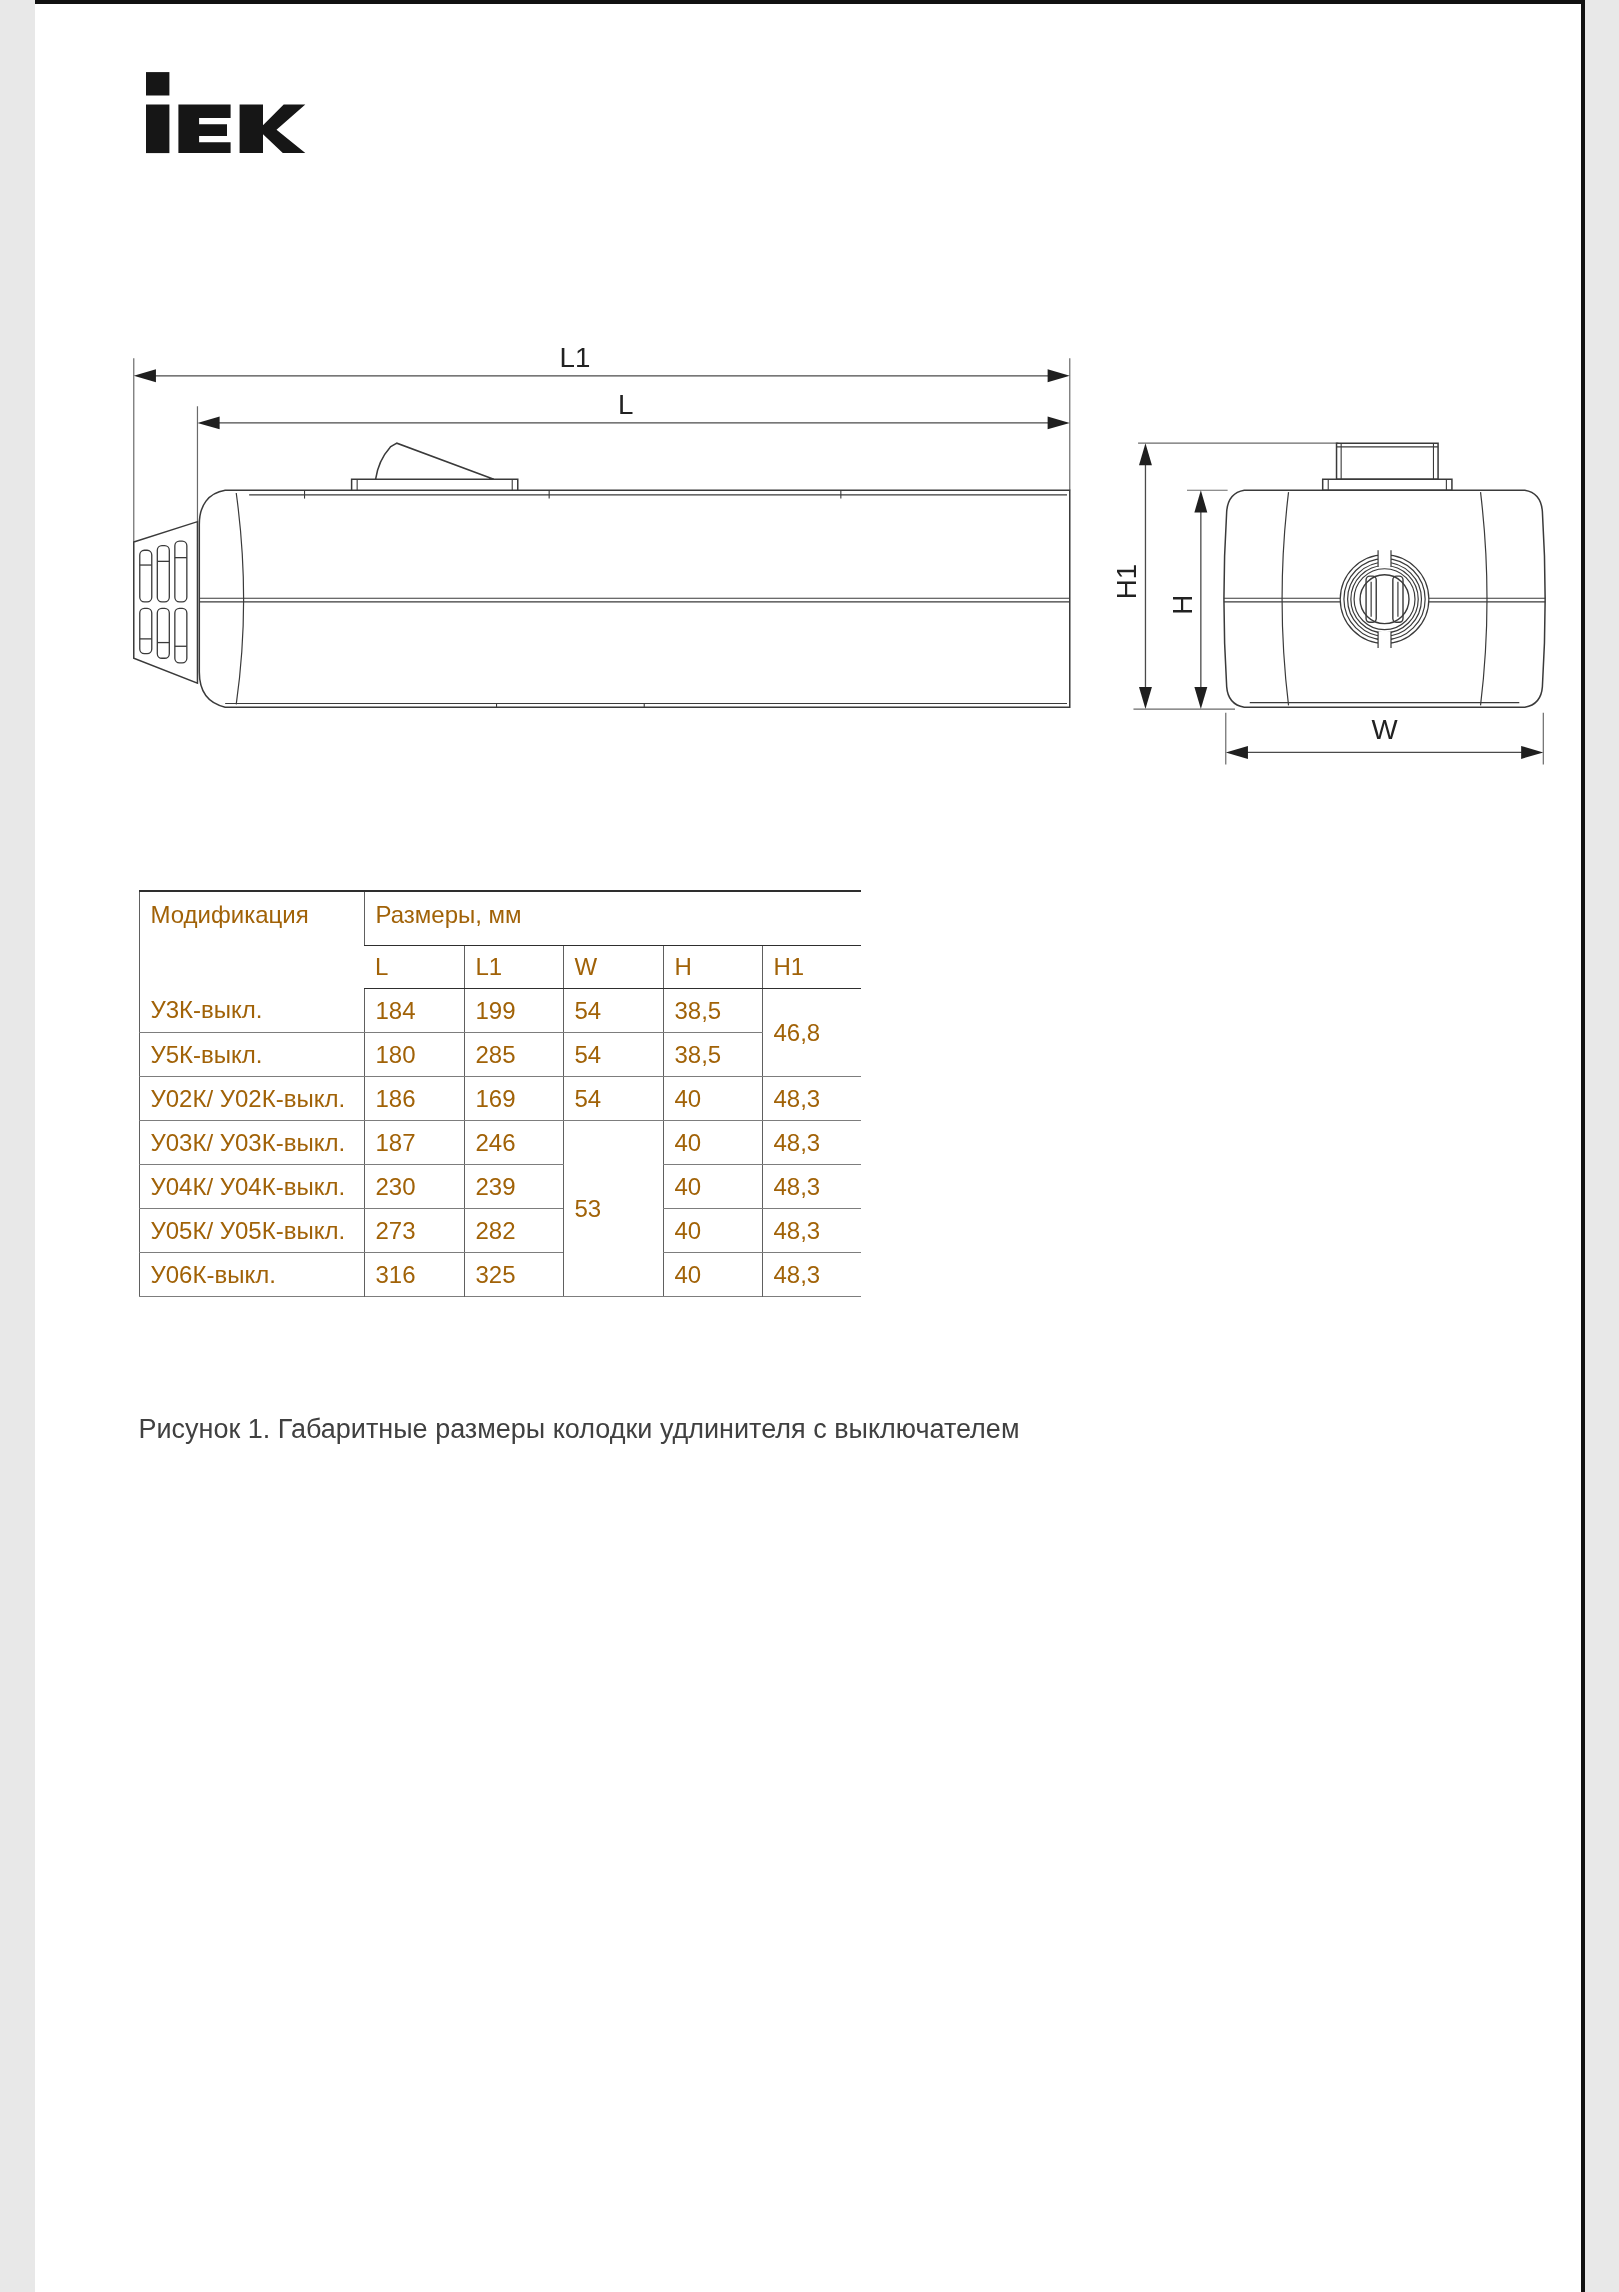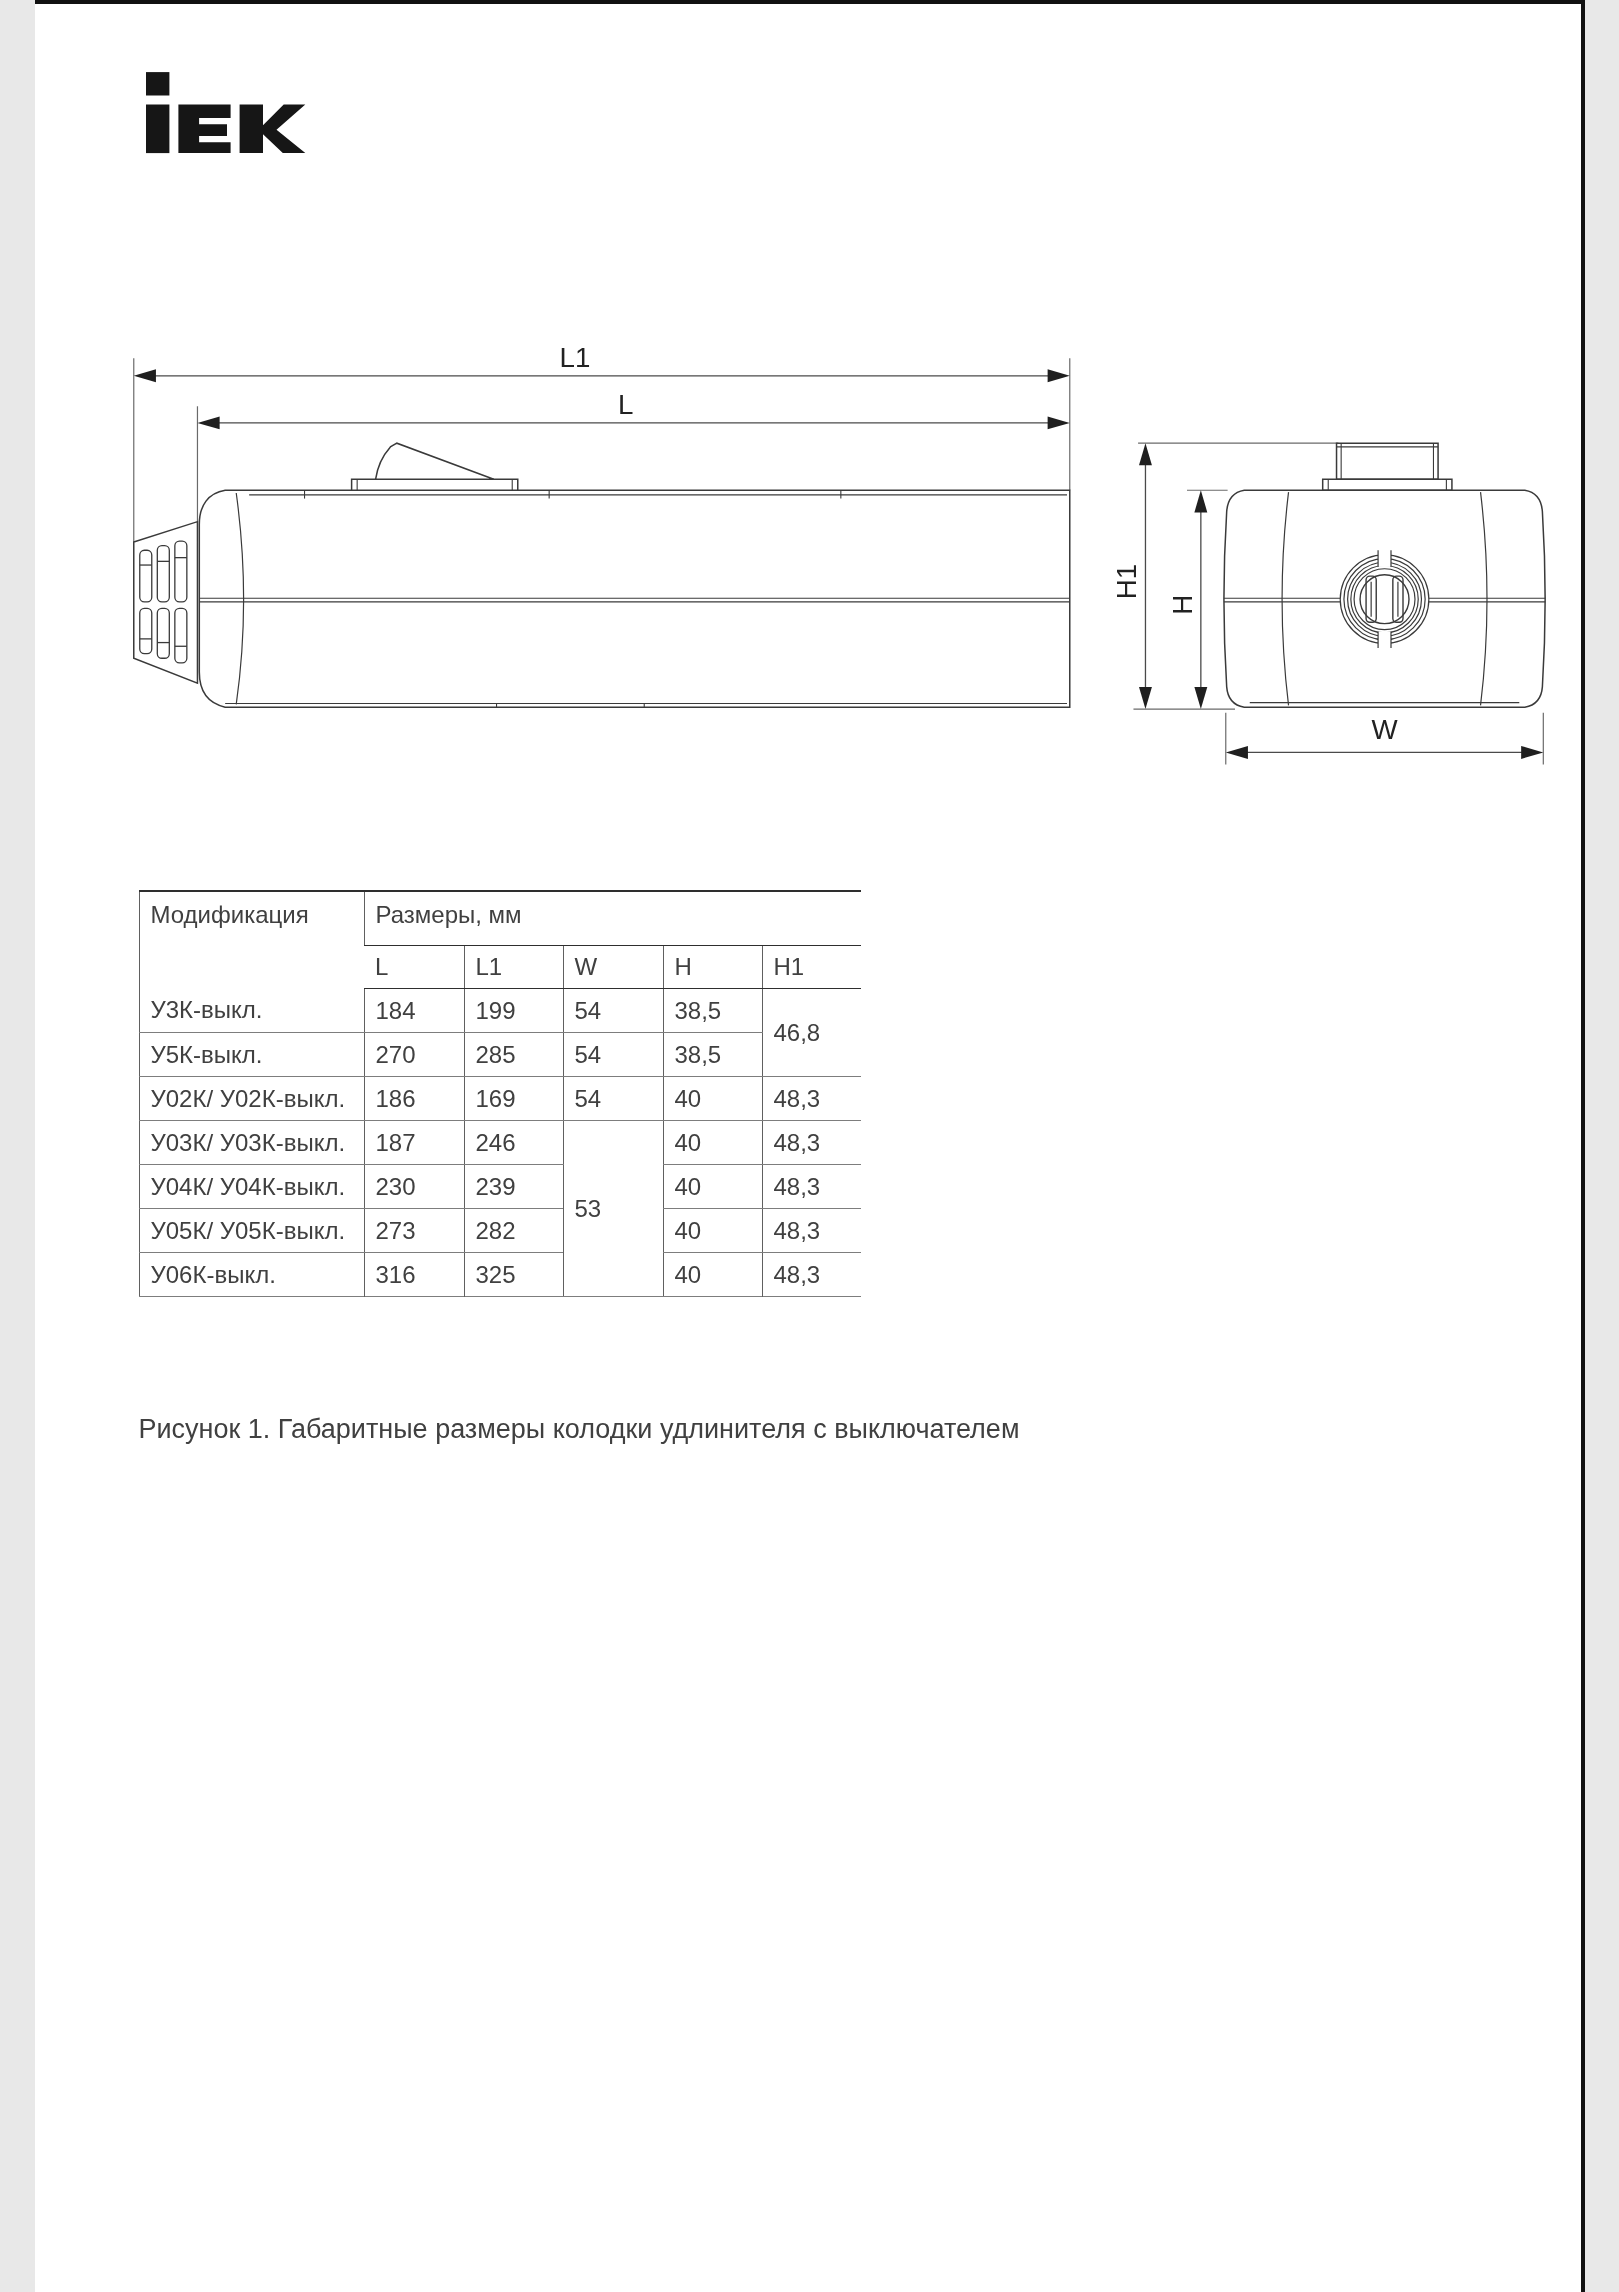--- a/index.html
+++ b/index.html
@@ -9,21 +9,21 @@
   }
   .edge-top{position:absolute;left:0;top:0;width:1620px;height:3.7px;background:#111;}
   .edge-right{position:absolute;right:0;top:0;width:3.7px;height:2293px;background:#111;}
   .logo{position:absolute;left:111px;top:72px;width:162px;height:83px;}
   .drawing{position:absolute;left:0;top:0;width:1620px;height:831px;}
   .dim-label{font-size:30px;fill:#222;}
   
   .dim-table{
     position:absolute;left:104px;top:890px;width:721px;
     border-collapse:collapse;table-layout:fixed;
-    font-size:24px;color:#404040;
+    font-size:24px;color:#a16207;
     border-top:2.8px solid #2e2e2e;border-left:0.9px solid #606060;border-bottom:1.8px solid #7d7d7d;
   }
   .dim-table col.c0{width:225px}
   .dim-table col.c1{width:100px}
   .dim-table col.c2{width:99px}
   .dim-table col.c3{width:100px}
   .dim-table col.c4{width:99px}
   .dim-table col.c5{width:99px}
   .dim-table th,.dim-table td{
     border-left:0.9px solid #606060;font-weight:normal;text-align:left;
@@ -220,21 +220,21 @@
         <tr>
           <td>У3К-выкл.</td>
           <td>184</td>
           <td>199</td>
           <td>54</td>
           <td>38,5</td>
           <td rowspan="2">46,8</td>
         </tr>
         <tr>
           <td>У5К-выкл.</td>
-          <td>270</td>
+          <td>180</td>
           <td>285</td>
           <td>54</td>
           <td>38,5</td>
         </tr>
         <tr>
           <td>У02К/ У02К-выкл.</td>
           <td>186</td>
           <td>169</td>
           <td>54</td>
           <td>40</td>

